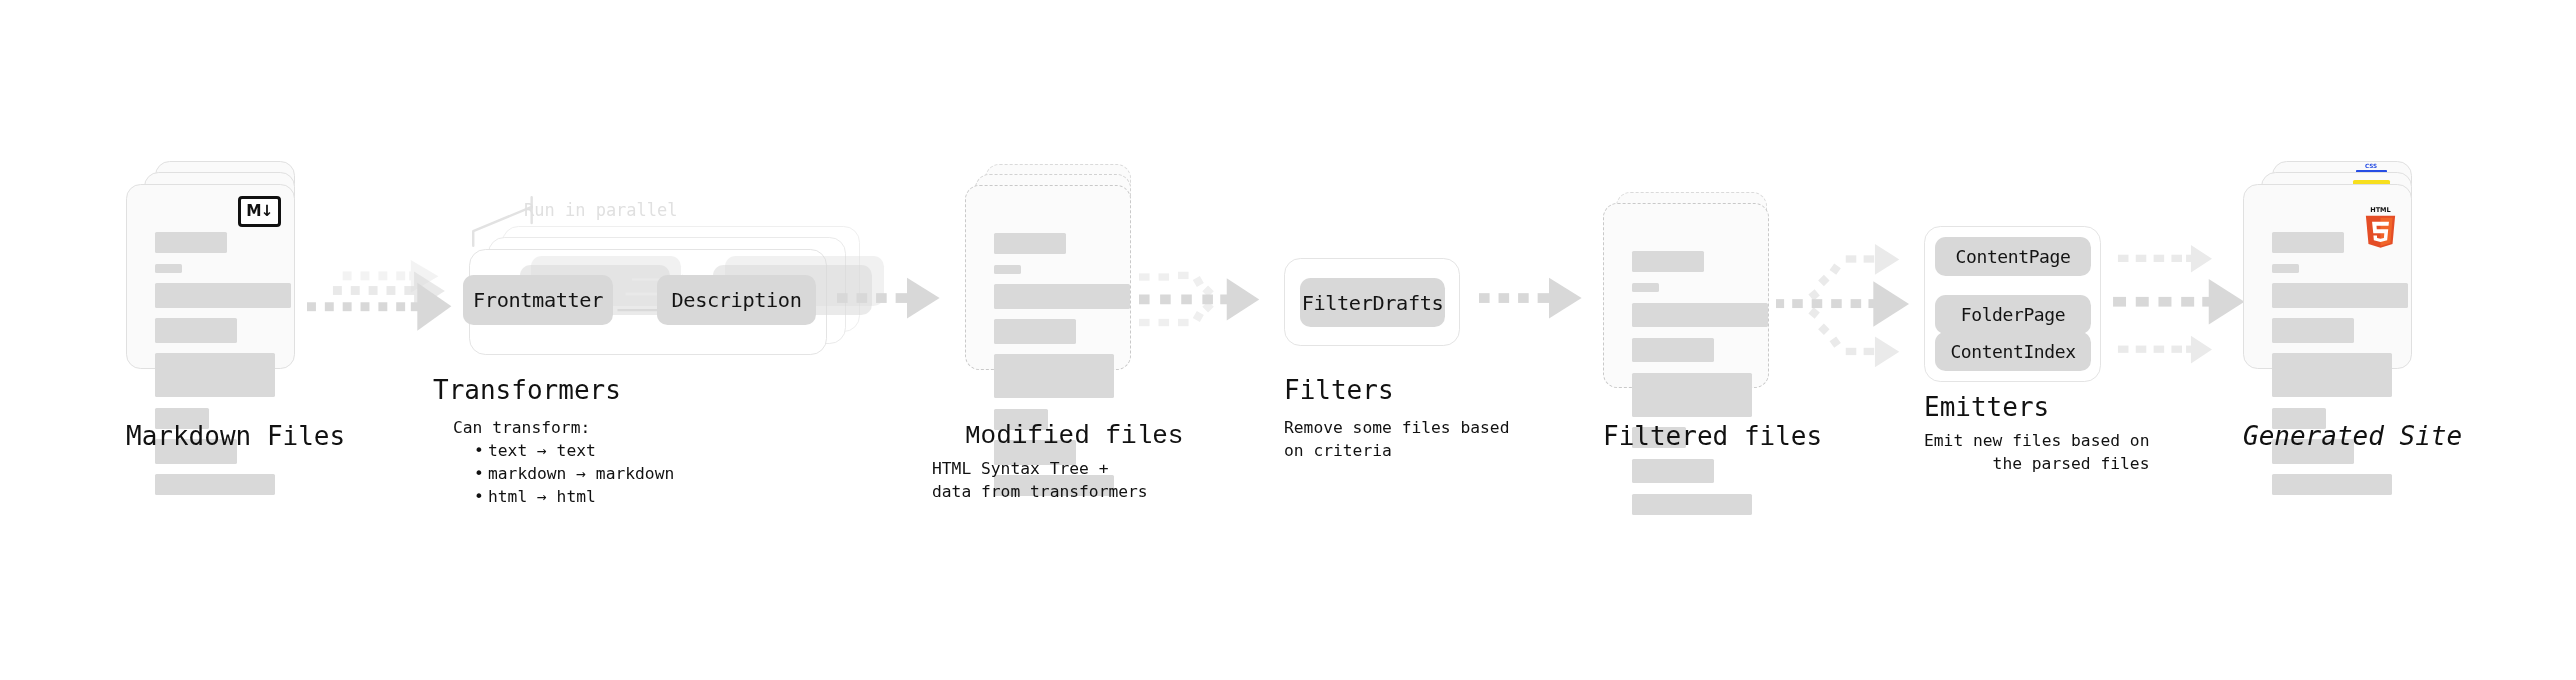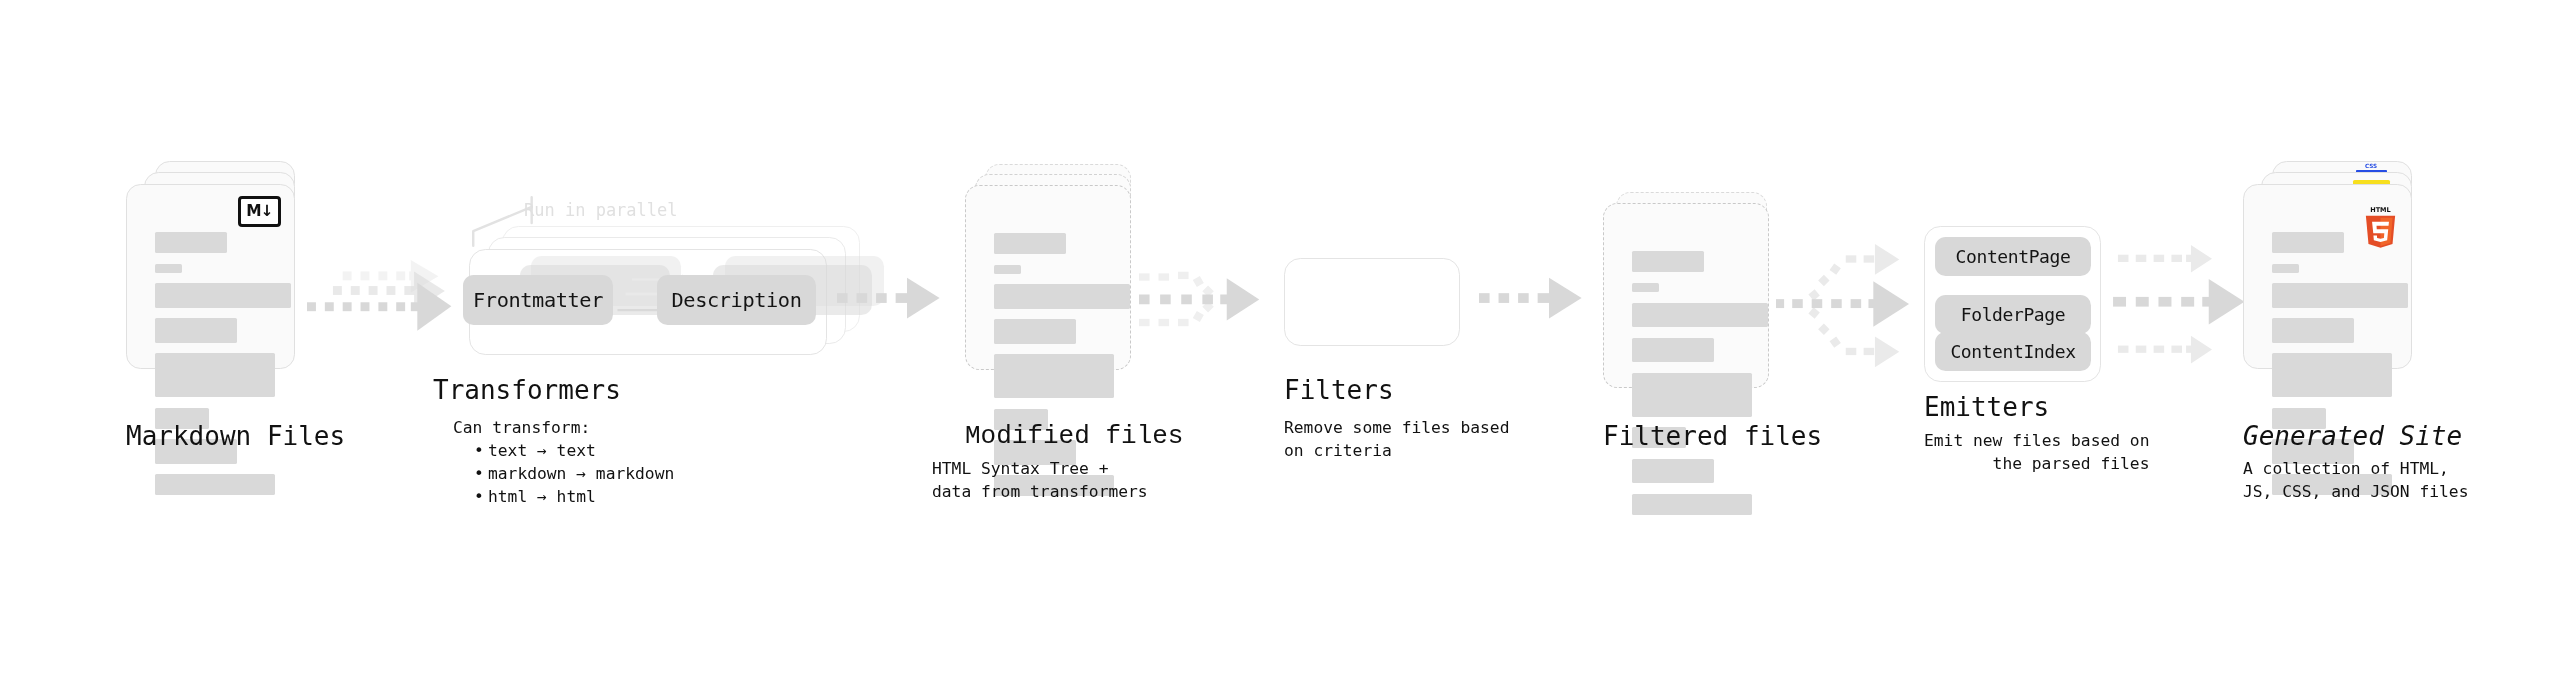--- a/index.html
+++ b/index.html
@@ -212,20 +212,23 @@
           <rect x="26" y="62" width="13" height="12"></rect>
         <rect x="52" y="62" width="13" height="12"></rect>
           <rect x="78" y="62" width="13" height="12"></rect>
         <rect x="100" y="62" width="20" height="12"></rect>
         <polygon points="108,42 108,94 148,68"></polygon>
       </g>
     </svg>
   </div>
 
   <div class="groupbox" style="left:1284px;top:258px;width:176px;height:88px;"></div>
+  <div class="chip" style="left:1300px;top:278px;width:145px;height:49px;">
+    <span>FilterDrafts</span>
+  </div>
   <div class="title" style="left:1284px;top:375px;">Filters</div>
   <div class="sub" style="left:1284px;top:416px;">Remove some files based
 on criteria</div>
 
   <div class="arrowwrap" style="left:1479px;top:276px;">
     <svg width="114" height="49" viewBox="0 0 140 60">
       <g fill="#d8d8d8">
         <rect x="0" y="21" width="13" height="12"></rect>
           <rect x="24" y="21" width="13" height="12"></rect>
         <rect x="48" y="21" width="13" height="12"></rect>
@@ -353,17 +356,15 @@
           <div class="bar" style="width: 136px; height: 24.4px;"></div>
           <div class="bar" style="width: 82px; height: 24.4px;"></div>
           <div class="bar" style="width: 120px; height: 44px;"></div>
           <div class="bar" style="width: 54px; height: 21px;"></div>
           <div class="bar" style="width: 82px; height: 24.4px;"></div>
           <div class="bar" style="width: 120px; height: 21px;"></div>
         </div>
     </div>
   </div>
   <div class="title" style="left:2243px;top:421px;font-style:italic;">Generated Site</div>
-  <div class="sub" style="left:2243px;top:457px;">A collection of HTML,
-JS, CSS, and JSON files</div>
 
 </div>
 
 
 </body></html>

